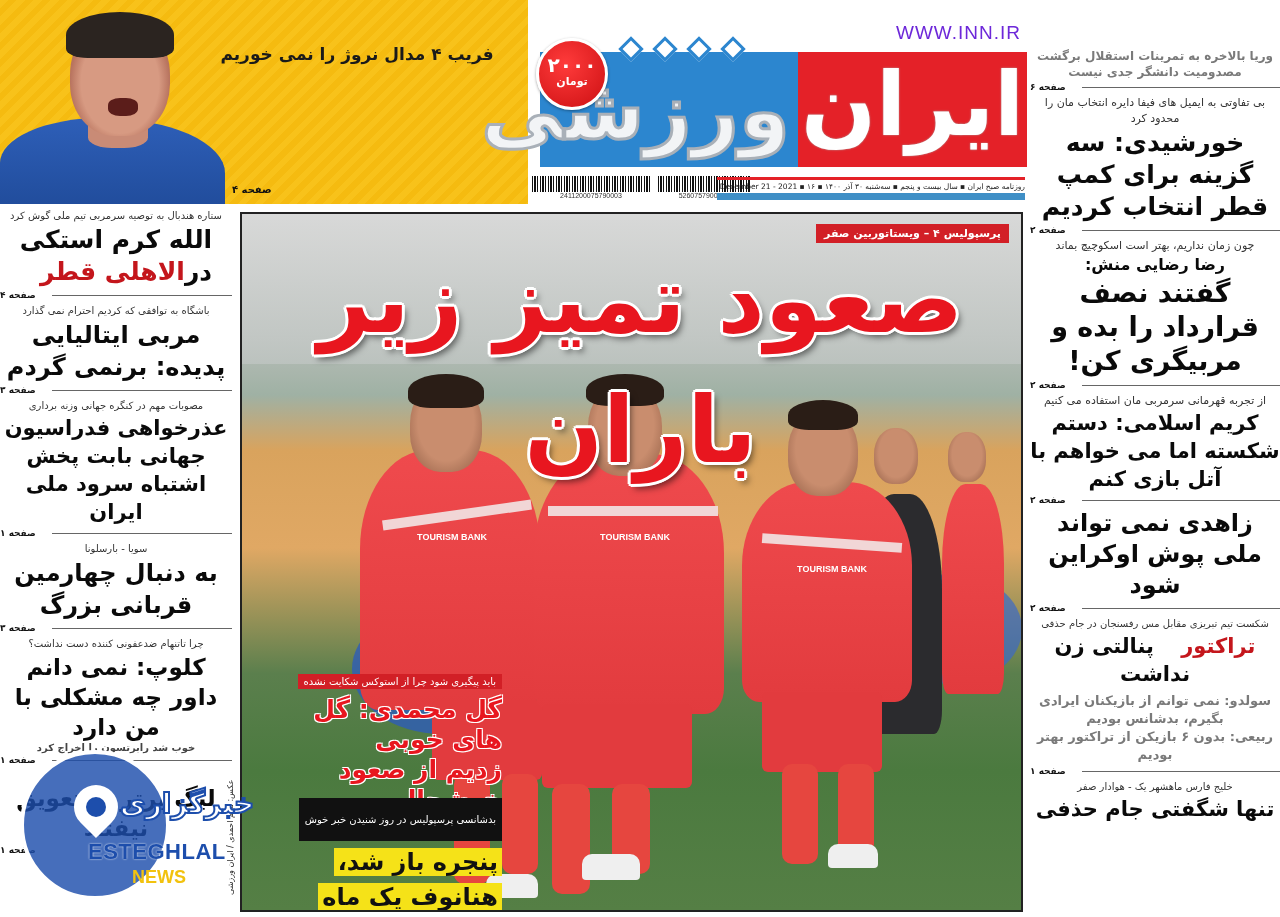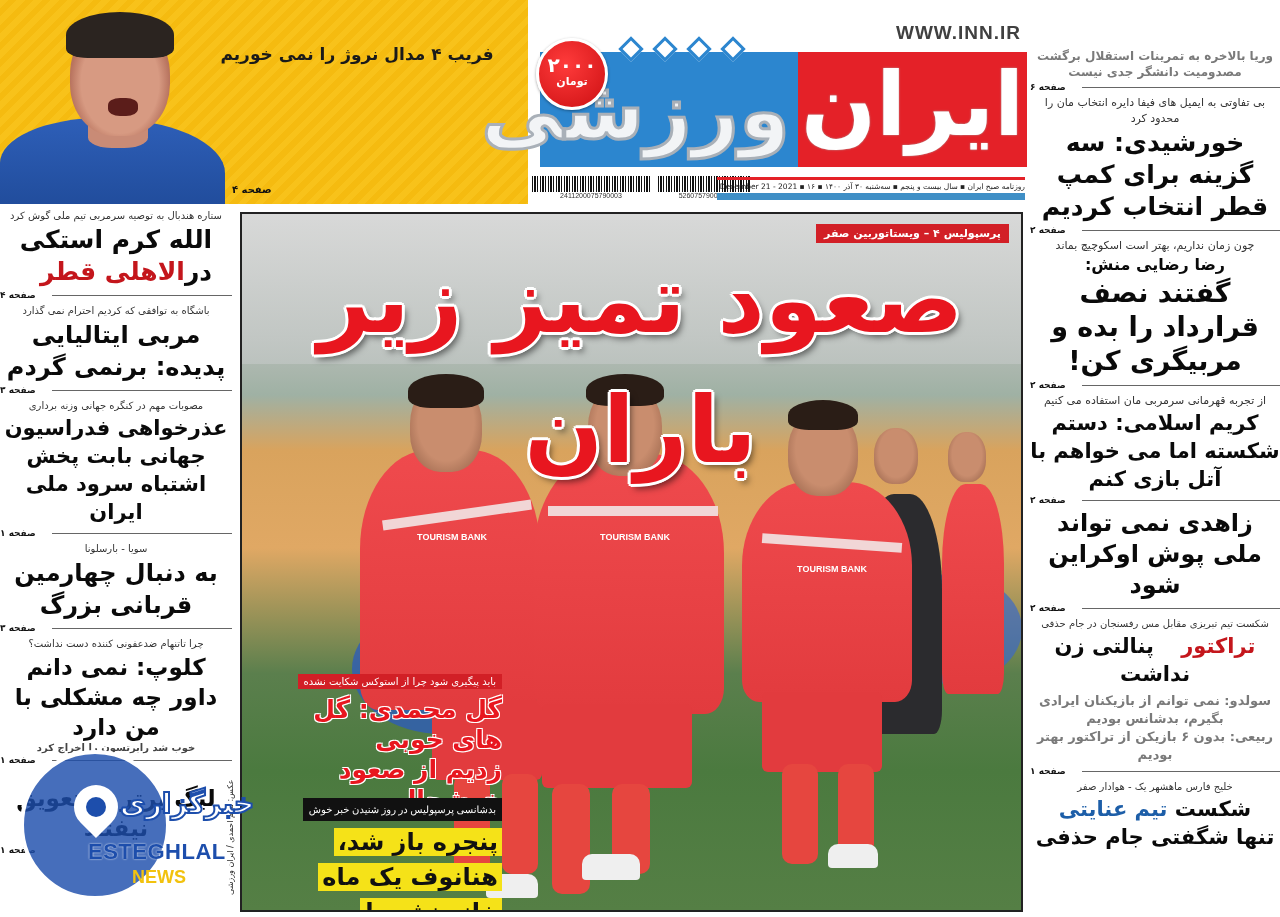--- a/index.html
+++ b/index.html
@@ -17,21 +17,21 @@
   .coach-body { position: absolute; left: 0; top: 118px; width: 225px; height: 100px; border-radius: 45% 55% 0 0;
     background: linear-gradient(180deg, #2e5fb8, #1f4a98); }
   .coach-collar { position: absolute; left: 88px; top: 122px; width: 60px; height: 26px; background: #c98b76; border-radius: 0 0 40% 40%; }
   .yellow-text { position: absolute; right: 16px; top: 44px; width: 310px; text-align: center; }
   .y-kicker { font-size: 17px; font-weight: bold; color: #1a1a1a; }
   .y-headline { font-family: "DejaVu Sans", sans-serif; font-size: 34px; font-weight: bold; line-height: 44px; color: #0c0c0c; margin-top: 4px; }
   .y-page { position: absolute; left: 232px; top: 184px; font-size: 10px; font-weight: bold; color: #111; direction: rtl; }
 
   
   .masthead { position: absolute; left: 530px; top: 0; width: 497px; height: 205px; background: #fff; }
-  .site-url { position: absolute; right: 6px; top: 22px; font-family: "Liberation Sans", sans-serif; font-weight: bold; font-size: 19px; letter-spacing: 1px; color: #404040; direction: ltr; }
+  .site-url { position: absolute; right: 6px; top: 22px; font-family: "Liberation Sans", sans-serif; font-weight: normal; font-size: 19px; letter-spacing: 1px; color: #6d28d9; direction: ltr; }
   .logo-blue { position: absolute; left: 10px; top: 52px; width: 260px; height: 115px; background: #2c86cf; }
   .logo-red { position: absolute; left: 268px; top: 52px; width: 229px; height: 115px; background: #e42128; }
   .logo-word-red { position: absolute; left: 270px; top: 40px; width: 225px; text-align: center; font-size: 88px; font-weight: bold; color: #ffffff;
     text-shadow: 0 0 2px #aaa; line-height: 130px; }
   .logo-word-blue { position: absolute; left: 20px; top: 46px; width: 240px; text-align: center; font-size: 82px; font-weight: bold; color: #f2f4f6;
     -webkit-text-stroke: 3px #a9b0b8; line-height: 130px; }
   .logo-diamonds { position: absolute; left: 92px; top: 40px; display: flex; gap: 16px; direction: ltr; }
   .diamond { width: 18px; height: 18px; background: #fff; border: 3px solid #2c86cf; transform: rotate(45deg); }
   .price-badge { position: absolute; left: 6px; top: 38px; width: 72px; height: 72px; border-radius: 50%; background: radial-gradient(circle at 40% 35%, #ff3b3b, #cc0f12);
     border: 3px solid #fff; box-shadow: 0 1px 3px rgba(0,0,0,.4); color: #fff; text-align: center; }
@@ -77,21 +77,21 @@
   .p-boot { position: absolute; background: #efefef; border-radius: 10px 10px 4px 4px; }
   .p-dark { position: absolute; background: #2b2b2e; border-radius: 40% 40% 10% 10%; }
 
   .main-kicker { position: absolute; right: 12px; top: 10px; background: #d21f26; color: #fff; font-size: 11px; font-weight: bold; padding: 3px 8px; }
   .main-headline { position: absolute; left: 0; right: 0; top: 22px; text-align: center; font-size: 92px; font-weight: bold; color: #e8161f;
     line-height: 130px; letter-spacing: -2px;
     text-shadow: 3px 0 #fff, -3px 0 #fff, 0 3px #fff, 0 -3px #fff, 2px 2px #fff, -2px -2px #fff, 2px -2px #fff, -2px 2px #fff, 4px 5px 6px rgba(0,0,0,.5); padding-left: 18px; }
 
   .overlay-box { position: absolute; left: 8px; width: 252px; text-align: right; }
   .ov-kicker-red { display: inline-block; background: #d21f26; color: #fff; font-size: 10px; padding: 2px 6px; }
-  .ov-kicker-black { display: inline-block; background: #111; color: #fff; font-size: 10px; padding: 6px 6px; font-family: Liberation Serif, serif; }
+  .ov-kicker-black { display: inline-block; background: #111; color: #fff; font-size: 10px; padding: 16px 6px; }
   .ov-red-hl { font-size: 25px; font-weight: bold; color: #e8161f; line-height: 30px; text-shadow: 1px 1px 0 #fff, -1px -1px 0 #fff, 1px -1px 0 #fff, -1px 1px 0 #fff; }
   .ov-yellow-hl { font-size: 24px; font-weight: bold; color: #111; line-height: 30px; background: #f5e218; display: inline; box-decoration-break: clone; -webkit-box-decoration-break: clone; padding: 0 4px; }
   .photo-credit { position: absolute; left: 226px; top: 762px; width: 14px; height: 150px; writing-mode: vertical-rl; transform: rotate(180deg); font-size: 8px; color: #222; text-align: center; }
 
   
   .watermark { position: absolute; left: 20px; top: 745px; width: 230px; height: 170px; pointer-events: none; }
   .wm-globe { position: absolute; left: 0; top: 5px; width: 150px; height: 150px; border-radius: 50%; background: rgba(29,78,172,.82); border: 4px solid #fff; }
   .wm-pin { position: absolute; left: 54px; top: 40px; width: 44px; height: 44px; border-radius: 50% 50% 50% 0; transform: rotate(-45deg); background: #fff; }
   .wm-pin-inner { position: absolute; left: 66px; top: 52px; width: 20px; height: 20px; border-radius: 50%; background: #1d4eac; }
   .wm-fa { position: absolute; left: 100px; top: 42px; font-size: 28px; font-weight: bold; color: #fff; -webkit-text-stroke: 2px #1d4eac; }
@@ -192,21 +192,20 @@
     <div class="hl" style="font-size:21px;line-height:28px"><span class="hl-red">تراکتور</span> <span>پنالتی زن نداشت</span></div>
     <div class="sub-gray" style="font-size:13px;line-height:18px;margin-top:4px">سولدو: نمی توانم از بازیکنان ایرادی بگیرم، بدشانس بودیم</div>
     <div class="sub-gray" style="font-size:13px;line-height:18px">ربیعی: بدون ۶ بازیکن از تراکتور بهتر بودیم</div>
     <div class="page-ref">
         <span class="line"></span>
         <span class="txt">صفحه ۱</span>
       </div>
   </div>
   <div class="story">
     <div class="kicker" style="font-size:10px">خلیج فارس ماهشهر یک - هوادار صفر</div>
-    <div class="hl" style="font-size:21px;line-height:28px"><span>شکست</span> <span class="hl-blue">تیم عنایتی</span></div>
     <div class="hl" style="font-size:21px;line-height:28px">تنها شگفتی جام حذفی</div>
 
   </div>
 
 </div>
 
 <div class="left-col">
   <div class="story">
     <div class="kicker" style="font-size:10px">ستاره هندبال به توصیه سرمربی تیم ملی گوش کرد</div>
     <div class="hl" style="font-size:25px;line-height:32px">الله کرم استکی</div>

